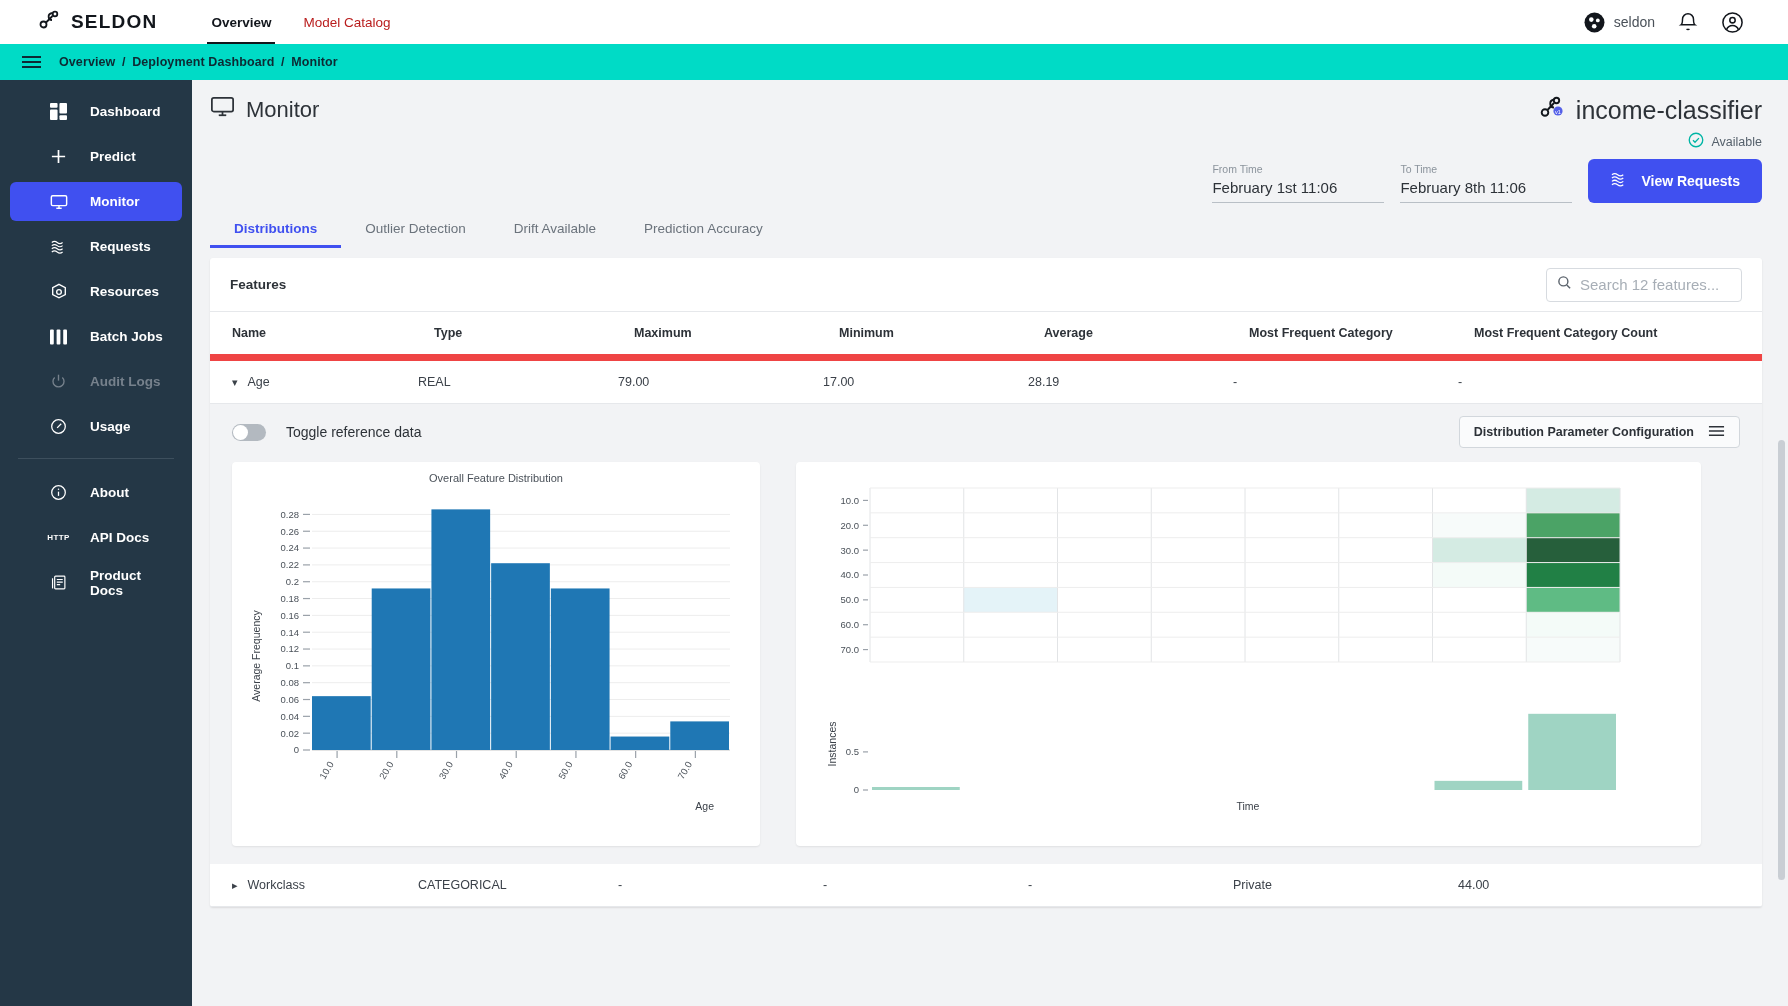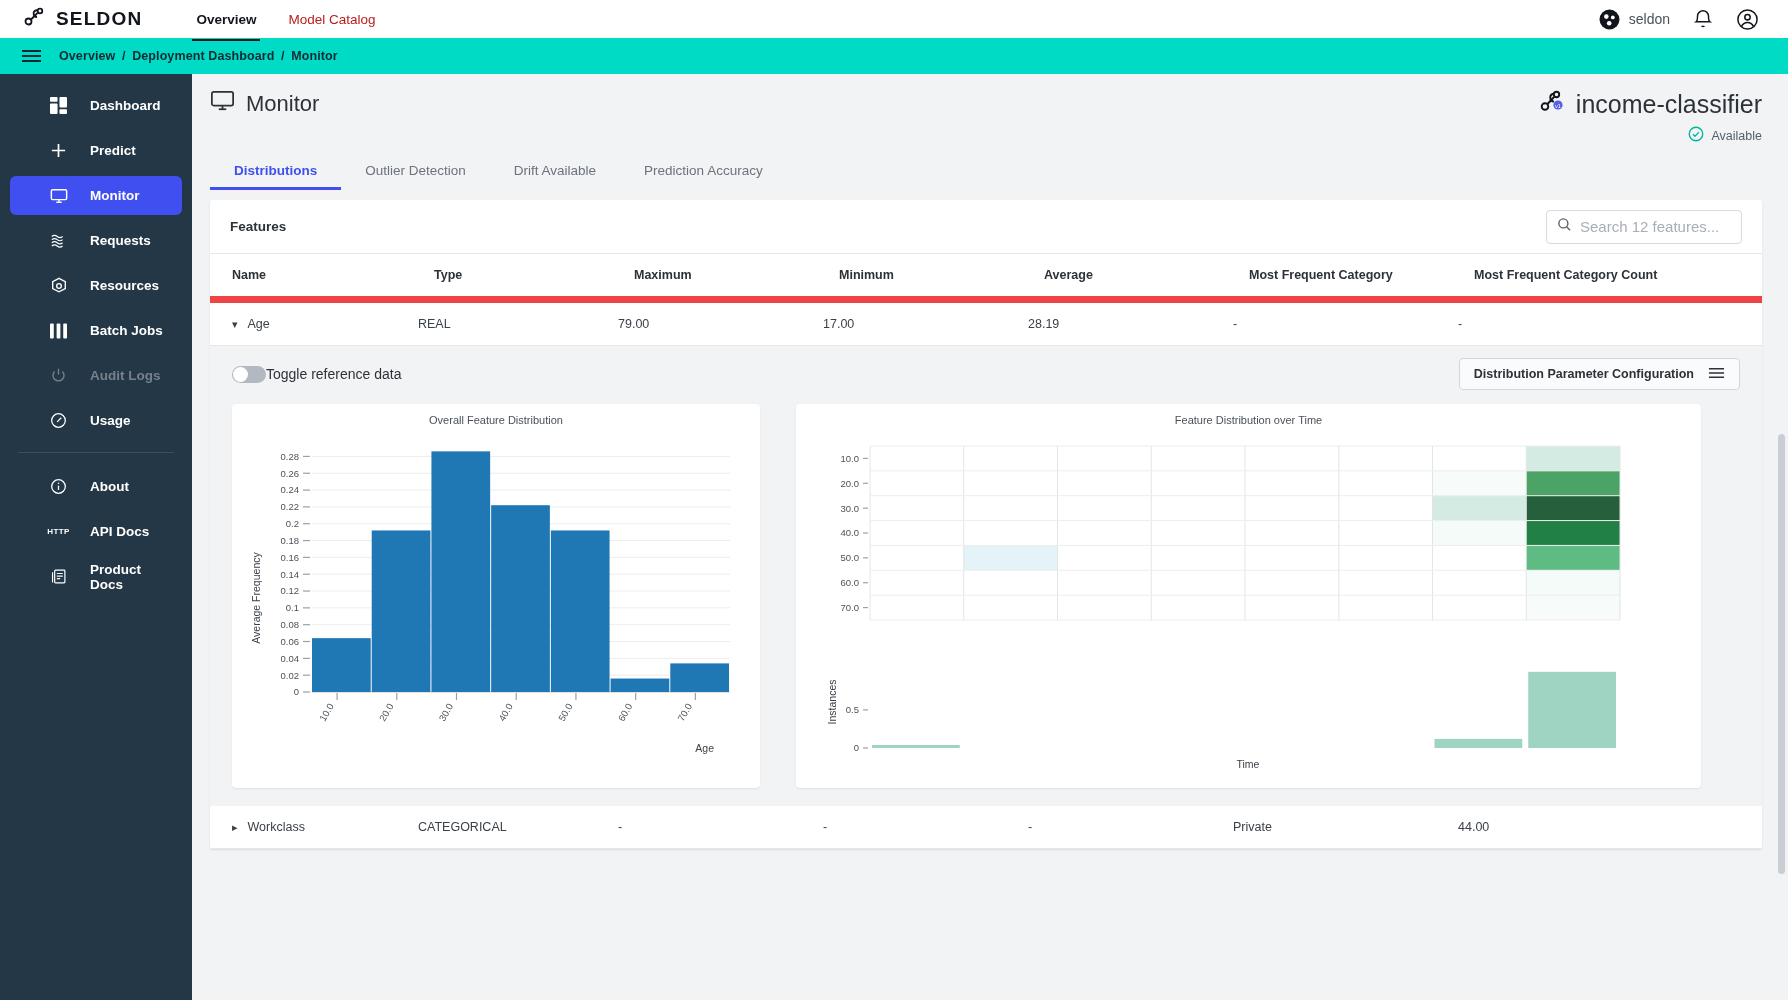--- a/index.html
+++ b/index.html
@@ -3,22 +3,22 @@
 <meta charset="utf-8">
 <style>
   * { box-sizing: border-box; margin: 0; padding: 0; }
   html, body {
     width: 1788px; height: 1006px;
     font-family: "Liberation Sans", sans-serif;
     background: #ffffff; overflow: hidden;
   }
   
   .topbar {
-    height: 38px; background: #ffffff; display: flex; align-items: center;
-    padding: 0 23px; border-bottom: 0;
+    height: 44px; background: #ffffff; display: flex; align-items: center;
+    padding: 0 38px; border-bottom: 0;
   }
   .brand { display: flex; align-items: center; gap: 9px; margin-right: 38px; }
   .brand-name { font-size: 19px; font-weight: 700; letter-spacing: 1.2px; color: #12161c; }
   .topnav { display: flex; align-items: stretch; height: 44px; }
   .topnav-item {
     display: flex; align-items: center; padding: 0 16px; font-size: 13.5px;
     color: #b91c1c; height: 44px; position: relative; cursor: pointer;
   }
   .topnav-item.active { color: #12161c; font-weight: 700; }
   .topnav-item.active::after {
@@ -122,21 +122,21 @@
   .col-type { width: 200px; }
   .col-max { width: 205px; }
   .col-min { width: 205px; }
   .col-avg { width: 205px; }
   .col-mfc { width: 225px; }
   .name-cell { display: flex; align-items: center; gap: 10px; }
   .chev { font-size: 11px; color: #3b4149; }
 
   .expand-area { background: #f2f3f5; padding: 12px 22px 18px 22px; }
   .expand-top { display: flex; align-items: center; }
-  .toggle-row { display: flex; align-items: center; gap: 0; }
+  .toggle-row { display: flex; align-items: center; gap: 20px; }
   .toggle {
     width: 34px; height: 17px; background: #b3b9c0; border-radius: 10px;
     position: relative; cursor: pointer;
   }
   .toggle .knob {
     position: absolute; left: 1px; top: 1px; width: 15px; height: 15px;
     background: #ffffff; border-radius: 50%;
   }
   .toggle-label { font-size: 14px; color: #2d3238; }
   .config-btn {
@@ -377,20 +377,41 @@
             <svg width="16" height="16" viewBox="0 0 18 18" fill="none" stroke="#00b5a5" stroke-width="1.5">
               <circle cx="9" cy="9" r="7.6"></circle>
                 <path d="M5.6 9.2l2.3 2.3 4.4-4.6"></path>
             </svg>
           </span>
           <span>Available</span>
         </div>
       </div>
     </div>
 
+    <div class="filters">
+      <div class="field">
+        <div class="field-label">From Time</div>
+        <input class="field-input" value="February 1st 11:06" style="">
+      </div>
+      <div class="field">
+        <div class="field-label">To Time</div>
+        <input class="field-input" value="February 8th 11:06" style="">
+      </div>
+      <button class="btn-primary">
+        <span>
+          <svg width="19" height="17" viewBox="0 0 20 18" fill="none" stroke="#fff" stroke-width="1.3">
+            <path d="M2 4c2-1.6 4-1.6 6 0s4 1.6 6 0"></path>
+            <path d="M2 7.5c2-1.6 4-1.6 6 0s4 1.6 6 0"></path>
+            <path d="M2 11c2-1.6 4-1.6 6 0s4 1.6 6 0"></path>
+            <path d="M2 14.5c2-1.6 4-1.6 6 0s4 1.6 6 0"></path>
+          </svg>
+        </span>
+        <span>View Requests</span>
+      </button>
+    </div>
 
     <div class="tabs">
       <div class="tab active">Distributions</div>
       <div class="tab">Outlier Detection</div>
       <div class="tab">Drift Available</div>
       <div class="tab">Prediction Accuracy</div>
     </div>
 
     <div class="panel">
       <div class="panel-head">
@@ -533,21 +554,20 @@
                   <text class="axis-txt" transform="translate(388.65142857142854,276) rotate(-60)" text-anchor="end">60.0</text>
                   <line x1="451.36571428571426" x2="451.36571428571426" y1="263" y2="270" class="tick-mark"></line>
                   <text class="axis-txt" transform="translate(448.36571428571426,276) rotate(-60)" text-anchor="end">70.0</text>
                 </g>
               <text id="hist-ylabel" class="axis-title" transform="translate(16,168) rotate(-90)" text-anchor="middle">Average Frequency</text>
               <text id="hist-xlabel" class="axis-title" x="470" y="322" text-anchor="end">Age</text>
             </svg>
           </div>
 
           <div class="chart-card right">
-            <div class="chart-title">Feature Distribution over Time</div>
             <svg class="plot" width="881" height="348" viewBox="0 0 881 348">
               <g id="hm-cells">
                   <rect x="62" y="16" width="93.75" height="24.857142857142858" fill="#ffffff"></rect>
                   <rect x="155.75" y="16" width="93.75" height="24.857142857142858" fill="#ffffff"></rect>
                   <rect x="249.5" y="16" width="93.75" height="24.857142857142858" fill="#ffffff"></rect>
                   <rect x="343.25" y="16" width="93.75" height="24.857142857142858" fill="#ffffff"></rect>
                   <rect x="437" y="16" width="93.75" height="24.857142857142858" fill="#ffffff"></rect>
                   <rect x="530.75" y="16" width="93.75" height="24.857142857142858" fill="#ffffff"></rect>
                   <rect x="624.5" y="16" width="93.75" height="24.857142857142858" fill="#ffffff"></rect>
                   <rect x="718.25" y="16" width="93.75" height="24.857142857142858" fill="#d4ebe3"></rect>

